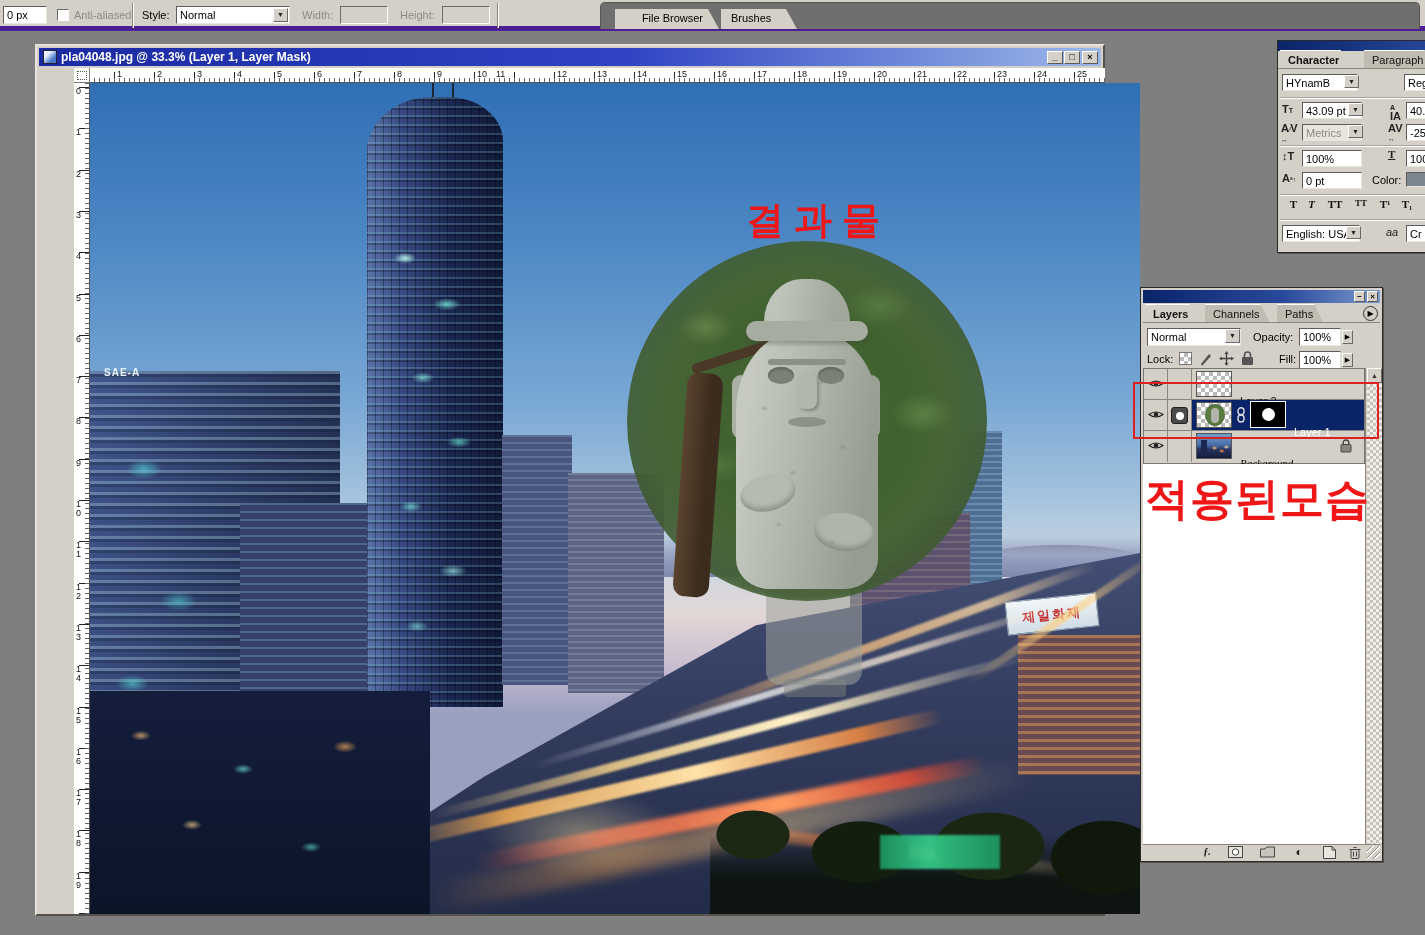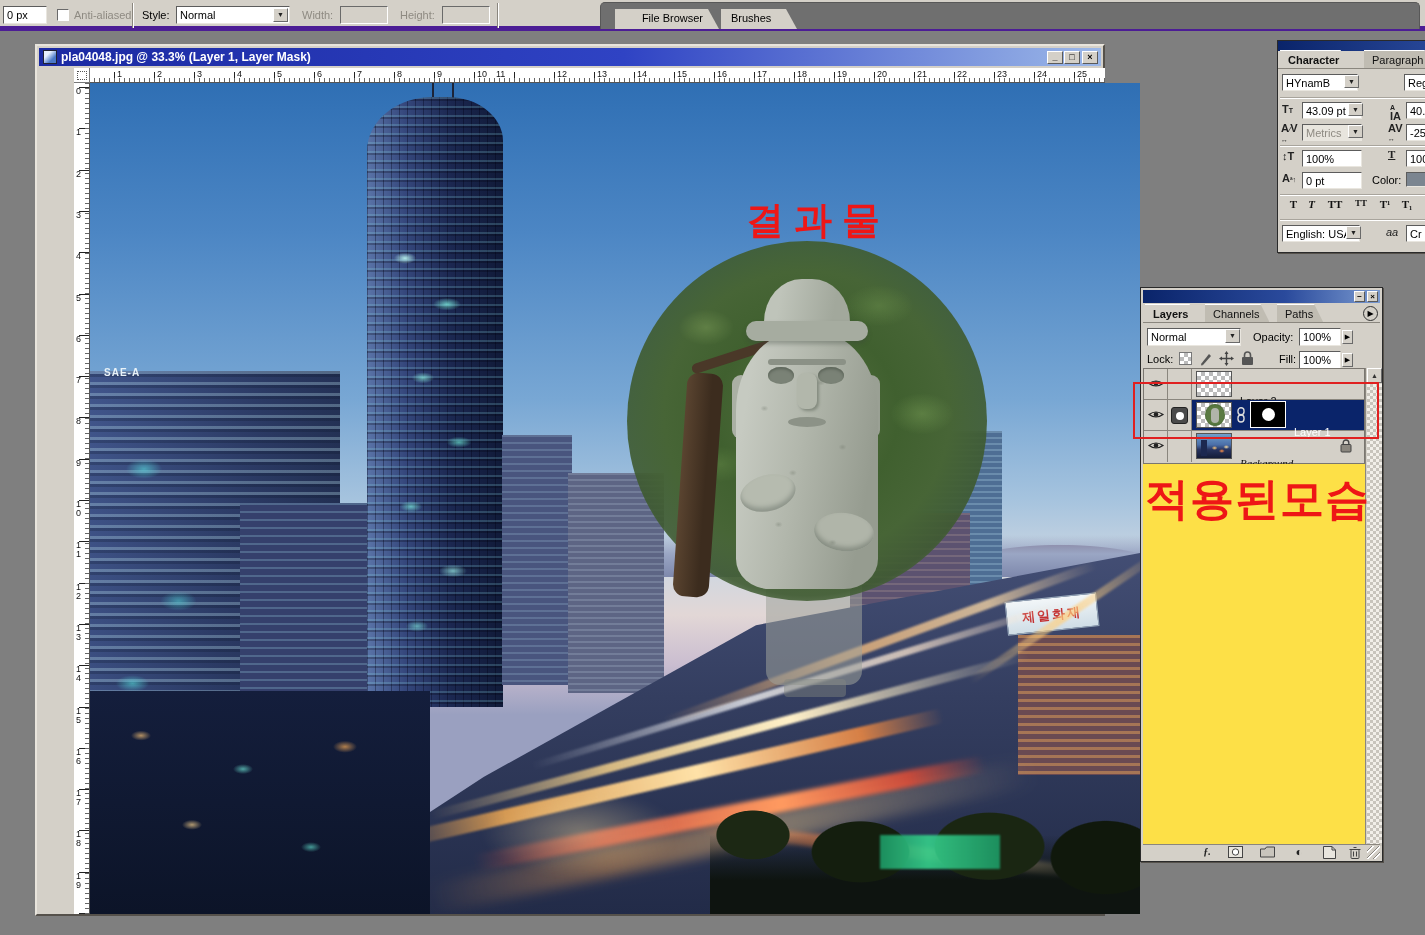--- a/index.html
+++ b/index.html
@@ -163,21 +163,21 @@
   .lname{position:absolute;top:26px;font-size:11px;}
   .sel{background:#0a246a;}
   .mask-thumb{position:absolute;left:106px;top:1px;width:36px;height:27px;background:#000;border:1px solid #fff;outline:1px solid #0a246a;}
   .mask-thumb::after{content:"";position:absolute;left:11px;top:6px;width:13px;height:13px;border-radius:50%;background:#fff;}
   .mode-icon{position:absolute;left:3px;top:7px;width:17px;height:17px;border-radius:3px;background:#4a4a4a;border:1px solid #222;}
   .mode-icon::after{content:"";position:absolute;left:4px;top:4px;width:8px;height:8px;border-radius:50%;background:#fff;}
   .scrollcol{position:absolute;left:224px;top:80px;width:17px;height:478px;border-left:1px solid #8a867e;}
   .scroll-up{position:absolute;left:1px;top:0;width:15px;height:15px;background:#d4d0c8;border:1px solid;border-color:#fff #6a6a6a #6a6a6a #fff;font-size:7px;text-align:center;line-height:13px;color:#333;}
   .scroll-track{position:absolute;left:1px;top:16px;width:15px;bottom:0;
      background-image:conic-gradient(#c8c4bc 25%,#f2efe9 0 50%,#c8c4bc 0 75%,#f2efe9 0);background-size:6px 6px;}
-  .pempty{position:absolute;left:2px;top:176px;width:222px;height:382px;background:#fde047;}
+  .pempty{position:absolute;left:2px;top:176px;width:222px;height:382px;background:#ffffff;}
   .annot-applied{position:absolute;left:2px;top:6px;font-size:44px;font-weight:bold;color:#ee1616;letter-spacing:1px;
      font-family:"DejaVu Sans","Liberation Sans",sans-serif;white-space:nowrap;}
   .pbottom{position:absolute;left:2px;bottom:2px;right:2px;height:15px;border-top:1px solid #8a867e;background:#d4d0c8;}
   .pb-icon{position:absolute;top:1px;width:16px;height:13px;text-align:center;font-size:10px;line-height:12px;color:#222;}
   .grip{position:absolute;right:0;bottom:0;width:13px;height:13px;
      background:repeating-linear-gradient(135deg,transparent 0 3px,#8a867e 3px 4px,#fff 4px 5px);}
   .red-rect{left:1133px;top:382px;width:246px;height:57px;border:2px solid #e02020;z-index:50;}
 
   
   .char-palette{left:1277px;top:40px;width:170px;height:213px;position:absolute;}

